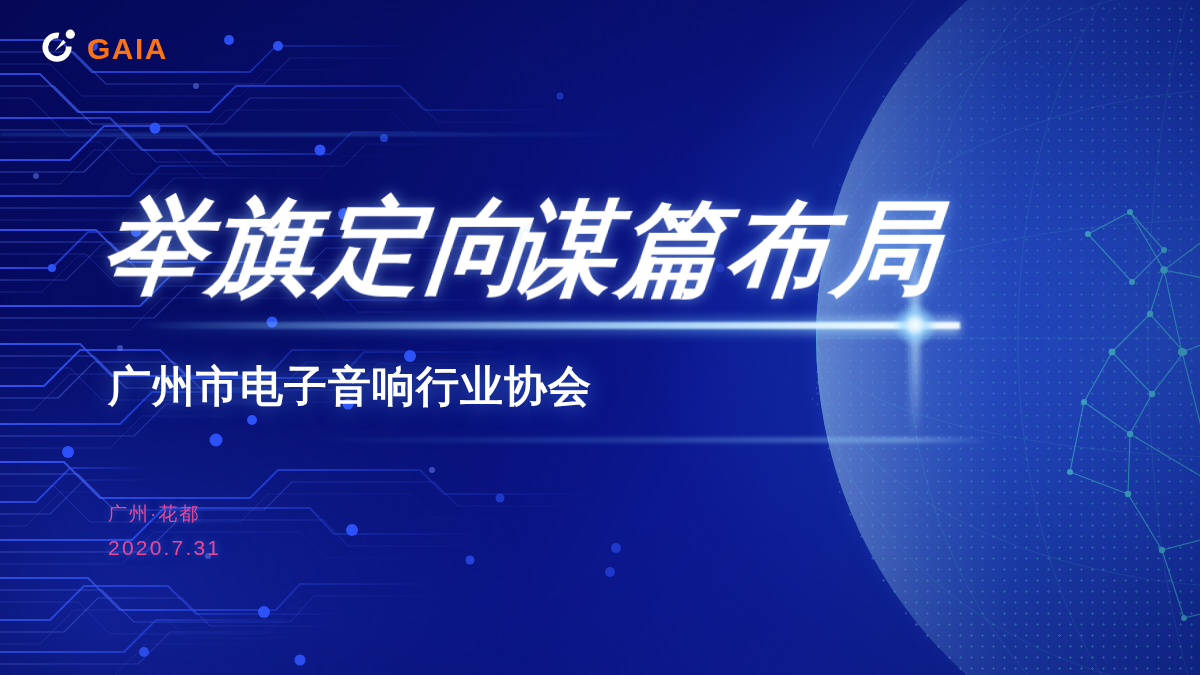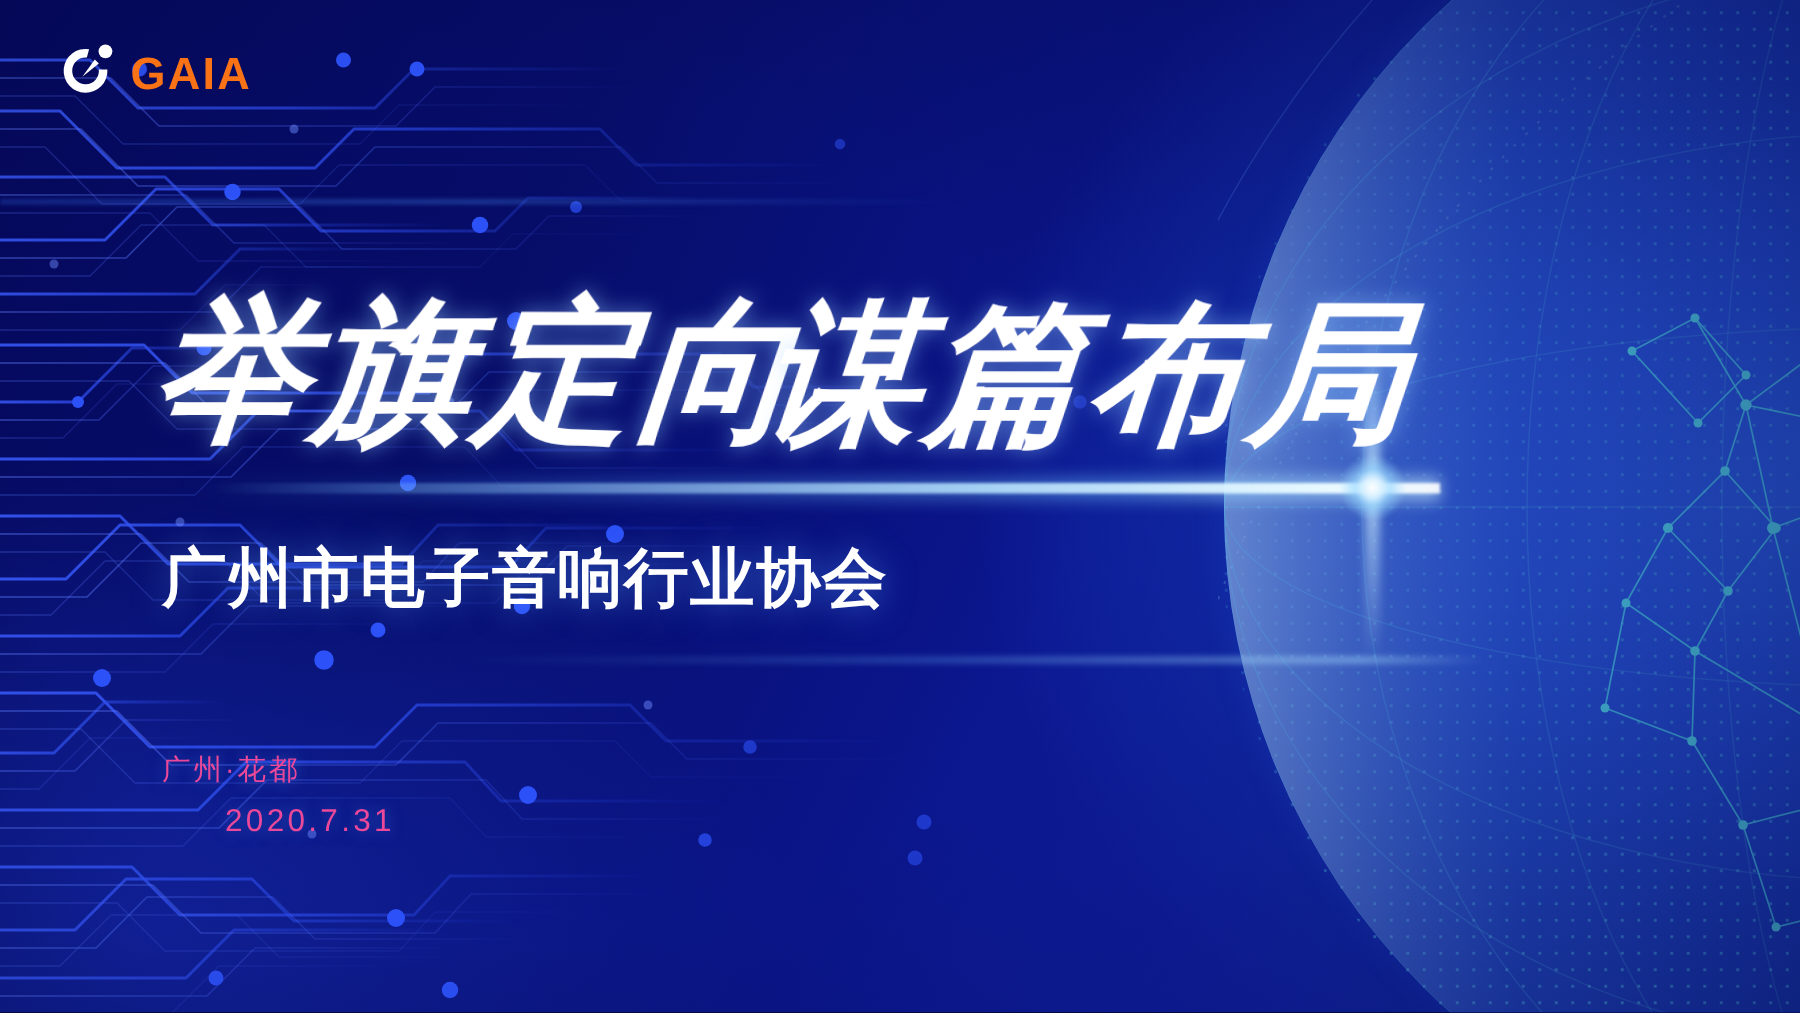--- a/index.html
+++ b/index.html
@@ -127,21 +127,21 @@
   .meta{
     position:absolute;left:108px;top:497px;
     color:#ec4899;
     font-family:"Liberation Sans","DejaVu Sans",sans-serif;
     font-size:19px;
     line-height:1.75;
     letter-spacing:2px;
     font-weight:400;
     text-shadow:0 0 10px rgba(80,150,255,.5);
   }
-  .meta .date{font-size:21px;letter-spacing:2.2px;margin-left:42px;}
+  .meta .date{font-size:21px;letter-spacing:2.2px;}
 </style>
 </head>
 <body>
 
 <div id="poster">
 
   <div class="bg-base"></div>
 
   <div class="circuit">
     <svg width="760" height="675" viewBox="0 0 760 675" xmlns="http://www.w3.org/2000/svg">

